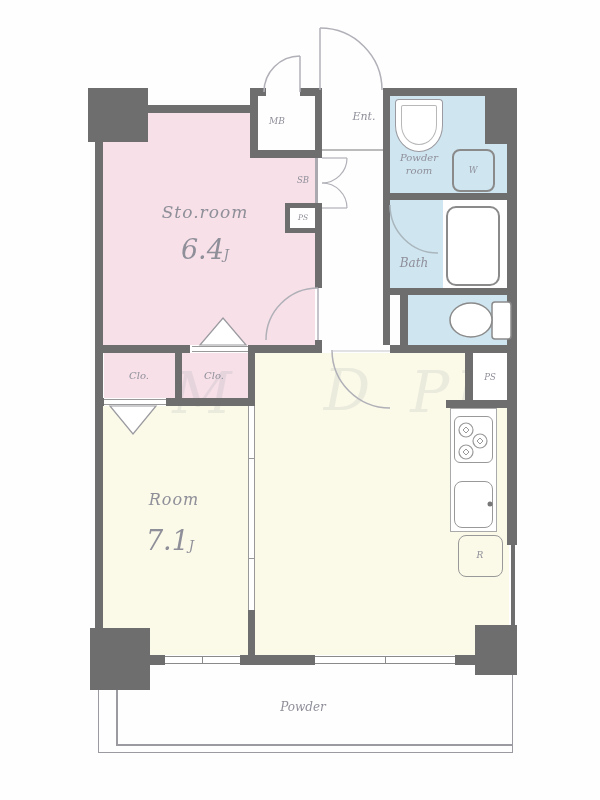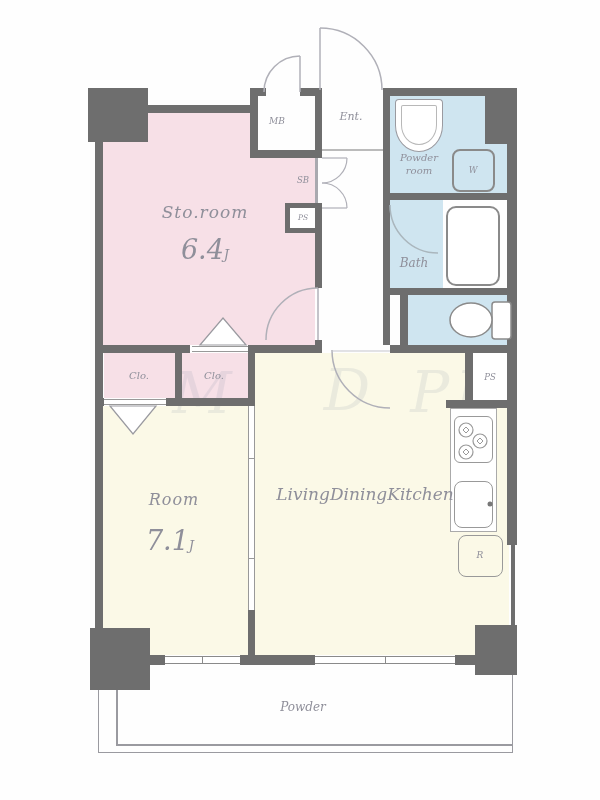--- a/index.html
+++ b/index.html
@@ -145,25 +145,24 @@
 
     <circle cx="490" cy="504" r="2.5" fill="#777"></circle>
   </svg>
 
   <div class="lbl" style="left:205px;top:213px;font-size:17px;letter-spacing:1px;text-align:right;">Sto.room</div>
   <div class="lbl" style="left:205px;top:250px;"><span class="num">6.4</span><span class="unit">J</span></div>
 
   <div class="lbl" style="left:174px;top:500px;font-size:16px;letter-spacing:1px;">Room</div>
   <div class="lbl" style="left:170px;top:541px;"><span class="num">7.1</span><span class="unit">J</span></div>
 
-  <div class="lbl" style="left:365px;top:495px;font-size:17px;">LivingDiningKitchen</div>
 
   <div class="lbl" style="left:414px;top:263px;font-size:12px;">Bath</div>
   <div class="lbl" style="left:419px;top:164px;font-size:10px;"><span>Powder</span><br><span>room</span></div>
-  <div class="lbl" style="left:351px;top:117px;font-size:11px;">Ent.</div>
+  <div class="lbl" style="left:364px;top:117px;font-size:11px;">Ent.</div>
   <div class="lbl" style="left:277px;top:122px;font-size:9px;">MB</div>
   <div class="lbl" style="left:303px;top:180px;font-size:8.5px;">SB</div>
   <div class="lbl" style="left:303px;top:218px;font-size:7.5px;">PS</div>
   <div class="lbl" style="left:490px;top:377px;font-size:8.5px;">PS</div>
   <div class="lbl" style="left:473px;top:170px;font-size:8.5px;">W</div>
   <div class="lbl" style="left:480px;top:556px;font-size:9px;">R</div>
   <div class="lbl" style="left:139px;top:376px;font-size:10px;">Clo.</div>
   <div class="lbl" style="left:214px;top:376px;font-size:10px;">Clo.</div>
   <div class="lbl" style="left:303px;top:707px;font-size:12px;">Powder</div>
 

